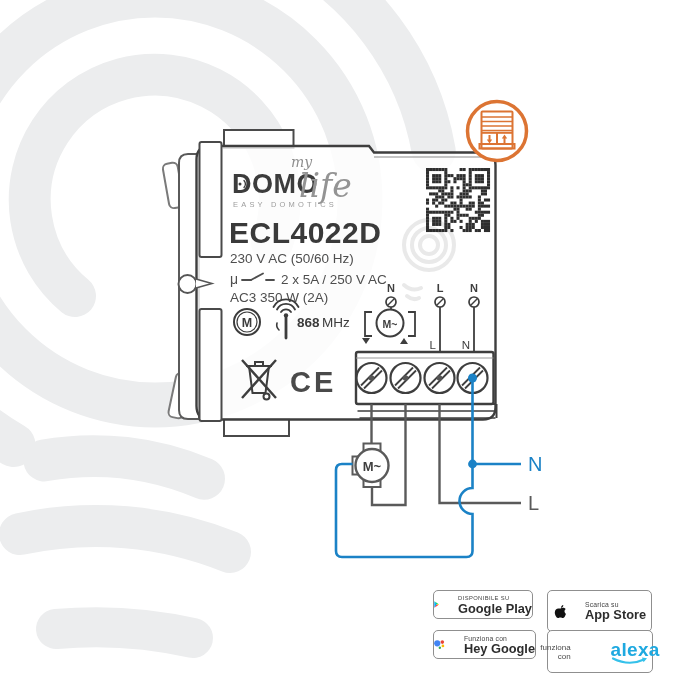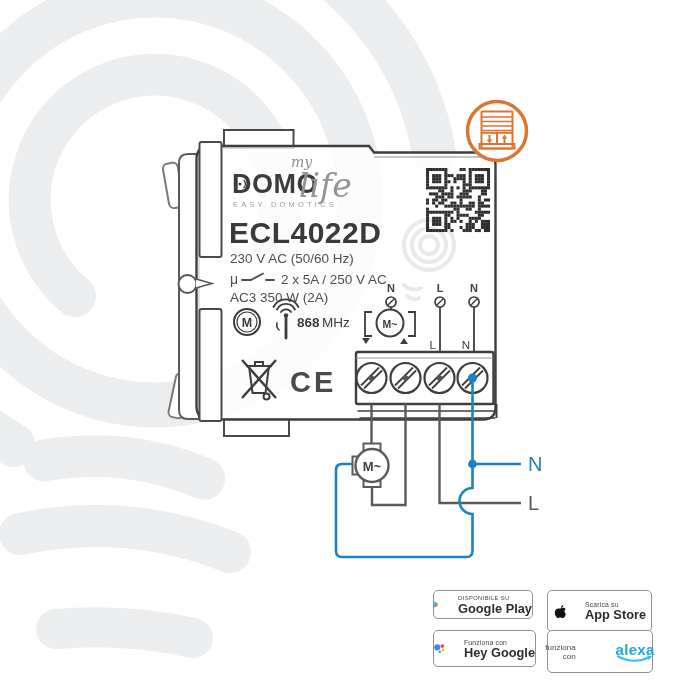--- a/index.html
+++ b/index.html
@@ -10,21 +10,21 @@
   
   .badge{position:absolute;background:#fff;border:1.6px solid #8f8f8f;border-radius:5px;
          display:flex;align-items:center;justify-content:center;gap:18px;box-sizing:border-box;cursor:pointer;margin-top:12px;}
   .badge .txt{display:flex;flex-direction:column;justify-content:center;}
   .kicker{font-size:5.8px;letter-spacing:.4px;color:#444;line-height:7px;white-space:nowrap;}
   .kicker.md{font-size:6.8px;letter-spacing:.2px;}
   .blabel{font-size:12.8px;font-weight:bold;color:#2d2d2d;line-height:13px;white-space:nowrap;}
   .ax-left{display:flex;flex-direction:column;align-items:flex-end;font-size:8px;color:#4a4a4a;line-height:9px;}
   .ax-div{width:1px;height:19px;background:#9a9a9a;margin:0 2px;}
   .ax-right{position:relative;padding-bottom:4px;}
-  .ax-label{font-size:15px;font-weight:bold;color:#1EA9E0;letter-spacing:.3px;}
+  .ax-label{font-size:19px;font-weight:bold;color:#1EA9E0;letter-spacing:.3px;}
   .ax-smile{position:absolute;left:0px;bottom:-1px;}
 </style>
 </head>
 <body>
 
 <div class="stage">
 <svg width="700" height="700" viewBox="0 0 700 700">
 
   <g stroke="#ECEDEE" fill="none" stroke-linecap="round">
     <circle cx="155" cy="200" r="205" stroke-width="45"></circle>
@@ -477,21 +477,21 @@
     <svg width="14" height="17" viewBox="0 0 14 15">
       <path d="M7.5,4.5 C9,3.2 11.5,3.4 12.7,5 C11.2,5.9 10.9,8.3 12.9,9.9 C12.4,11.6 11.3,13.9 9.8,14 C8.9,14.05 8.6,13.5 7.4,13.5 C6.2,13.5 5.8,14.05 4.9,14 C3.4,13.9 1.8,10.9 1.8,8.5 C1.8,5.8 3.6,4.4 5.3,4.4 C6.2,4.4 6.9,4.5 7.5,4.5 Z" fill="#111"></path>
       <path d="M7.9,3.9 C7.9,2.5 9,1.2 10.3,1 C10.45,2.4 9.3,3.8 7.9,3.9 Z" fill="#111"></path>
     </svg>
     <div class="txt">
       <span class="kicker md">Scarica su</span>
       <span class="blabel">App Store</span>
     </div>
   </div>
 
-  <div class="badge" style="left:433px;top:618px;width:103px;height:37px;">
+  <div class="badge" style="left:433px;top:618px;width:103px;height:29px;">
     <svg width="17" height="15" viewBox="0 0 20 17">
       <circle cx="5.5" cy="6.5" r="5.2" fill="#4285F4"></circle>
       <circle cx="14" cy="4.5" r="3" fill="#EA4335"></circle>
       <circle cx="15" cy="11" r="2.3" fill="#FBBC05"></circle>
       <circle cx="9.8" cy="14" r="2" fill="#34A853"></circle>
     </svg>
     <div class="txt">
       <span class="kicker md">Funziona con</span>
       <span class="blabel">Hey Google</span>
     </div>

